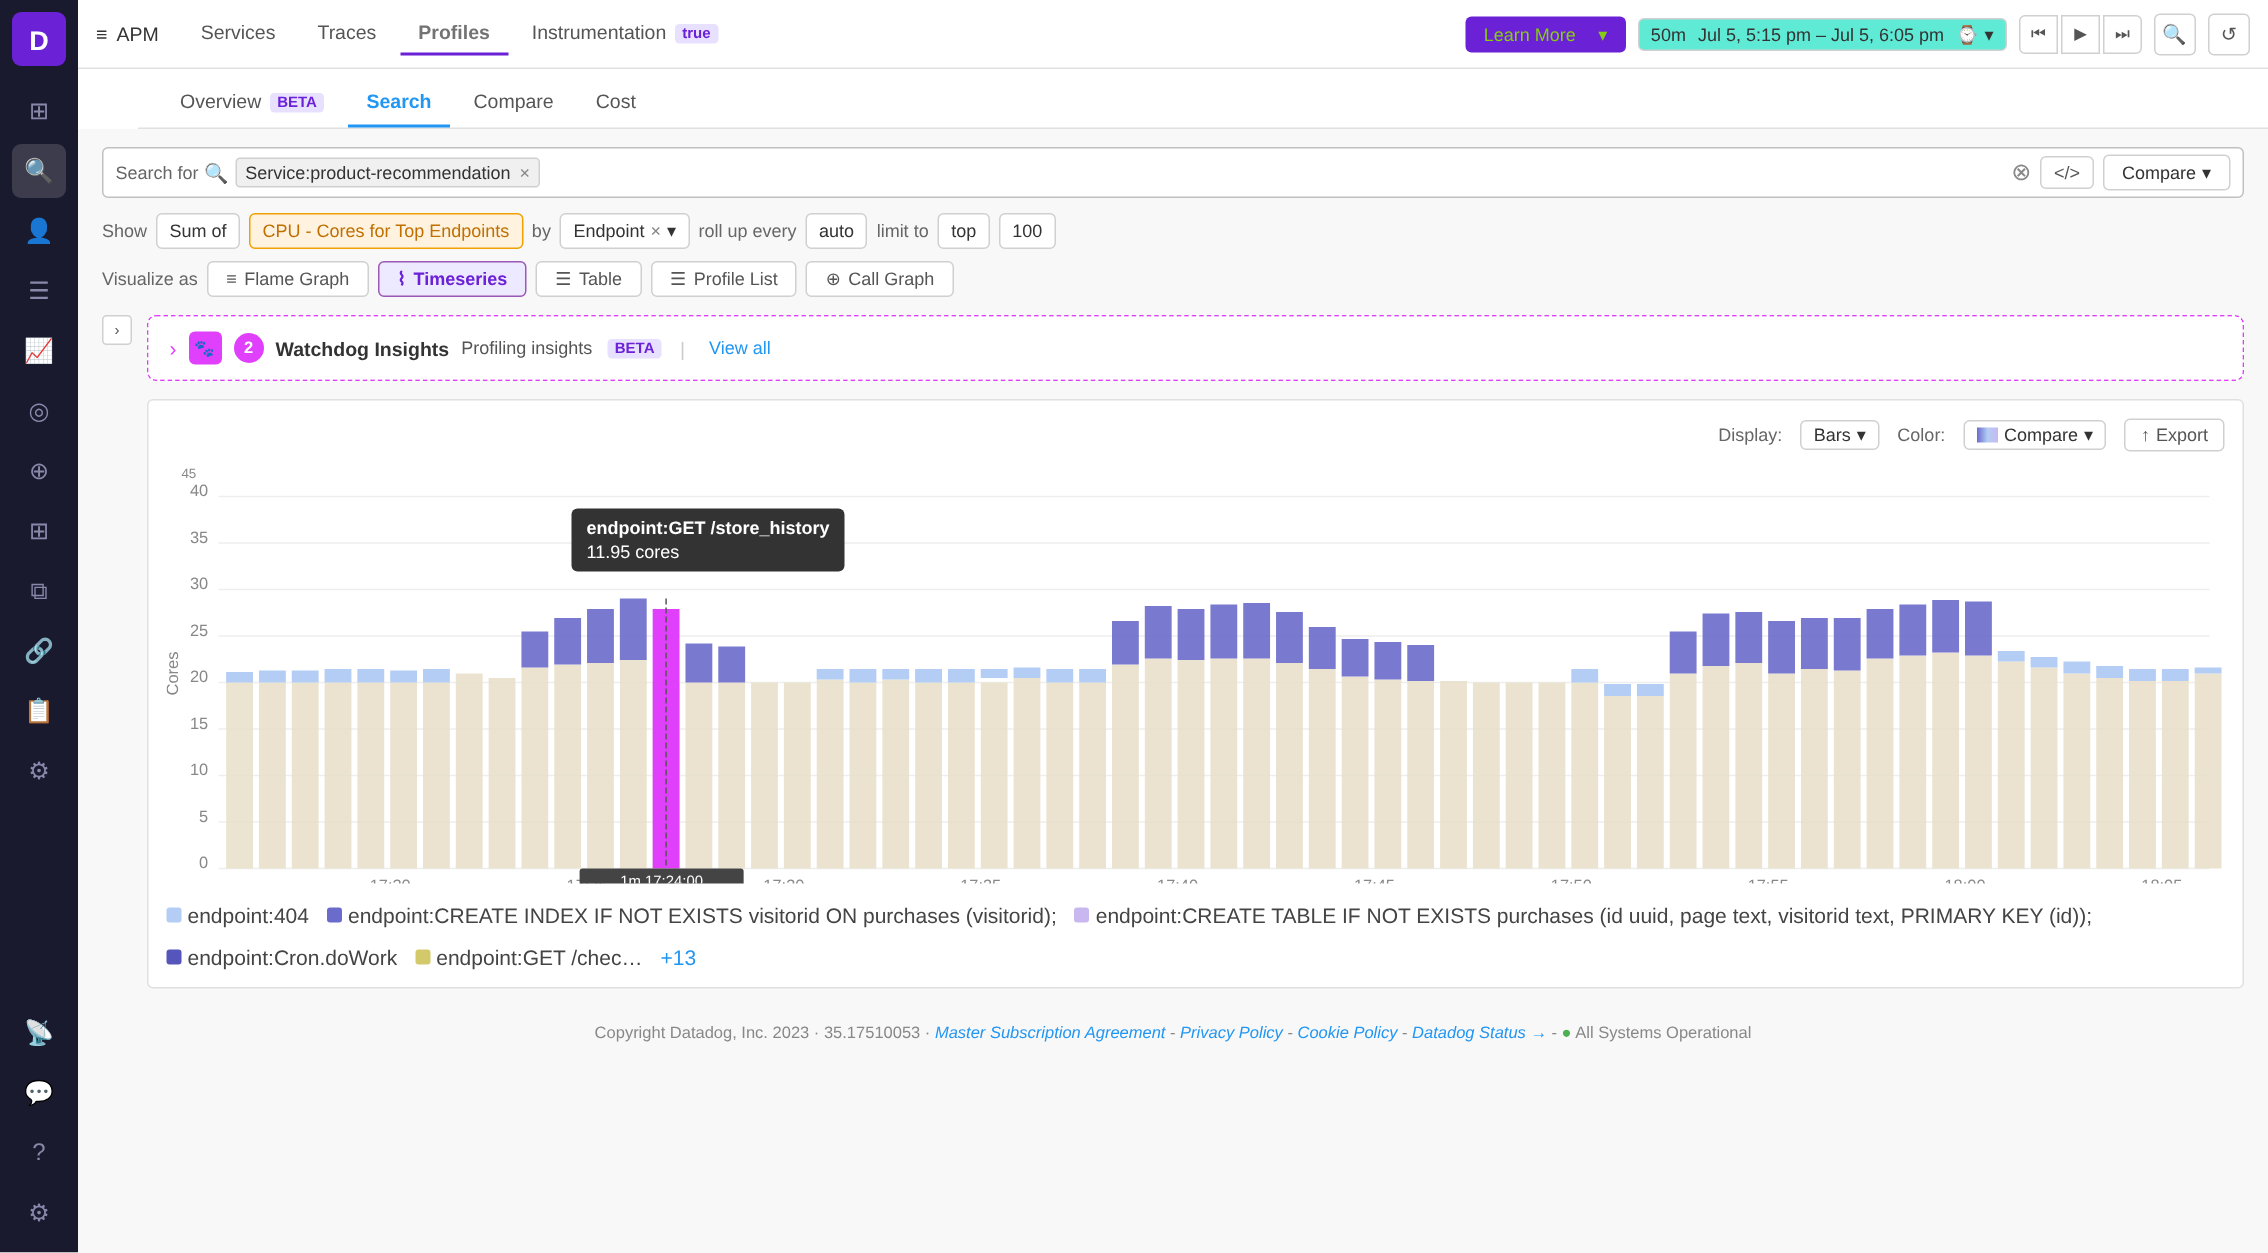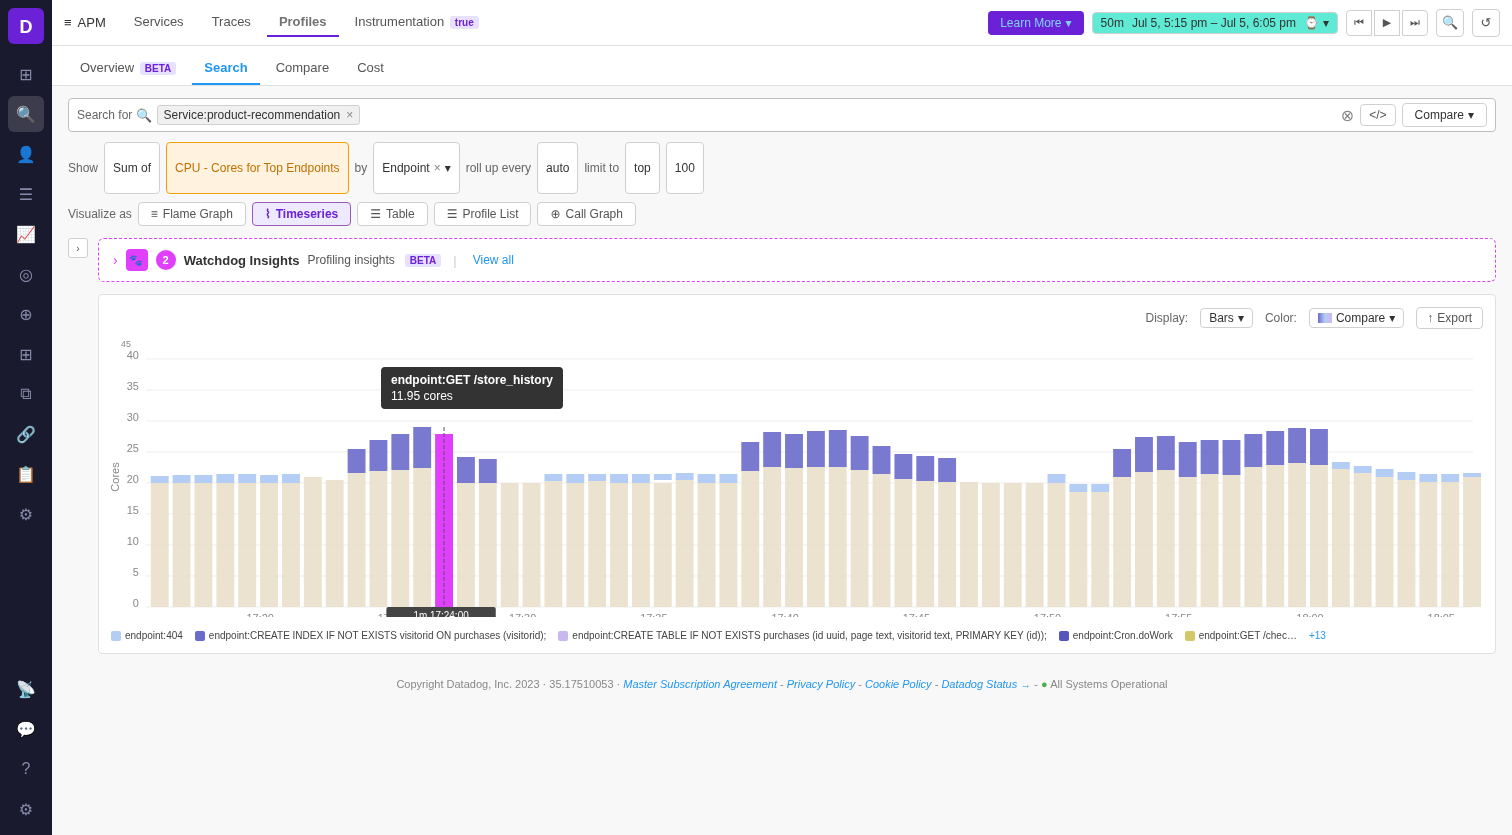--- a/index.html
+++ b/index.html
@@ -17,51 +17,51 @@
 
     
     .navbar { height: 46px; background: #fff; border-bottom: 1px solid #e0e0e0; display: flex; align-items: center; padding: 0 12px; gap: 16px; flex-shrink: 0; }
     .navbar-brand { display: flex; align-items: center; gap: 6px; color: #333; font-size: 13px; cursor: pointer; }
     .navbar-brand span { font-weight: 500; }
     .nav-items { display: flex; align-items: center; gap: 4px; }
     .nav-item { padding: 6px 12px; color: #555; cursor: pointer; font-size: 13px; border-bottom: 2px solid transparent; }
     .nav-item.active { color: #737373; border-bottom: 2px solid #6b21d6; font-weight: 600; }
     .beta-badge { background: #e8e0ff; color: #6b21d6; font-size: 10px; padding: 1px 5px; border-radius: 3px; font-weight: 600; vertical-align: middle; margin-left: 2px; }
     .navbar-right { margin-left: auto; display: flex; align-items: center; gap: 8px; }
-    .learn-more-btn { background: #6b21d6; color: #7dd3fc; border: none; padding: 5px 12px; border-radius: 4px; cursor: pointer; font-size: 12px; display: flex; align-items: center; gap: 4px; }
+    .learn-more-btn { background: #6b21d6; color: #84cc16; border: none; padding: 5px 12px; border-radius: 4px; cursor: pointer; font-size: 12px; display: flex; align-items: center; gap: 15px; }
     .time-selector { display: flex; align-items: center; gap: 4px; border: 1px solid #d0d0d0; border-radius: 4px; padding: 3px 8px; font-size: 12px; cursor: pointer; background: #5eead4; }
     .nav-controls { display: flex; align-items: center; gap: 2px; }
     .nav-btn { border: 1px solid #d0d0d0; background: #fff; width: 26px; height: 26px; display: flex; align-items: center; justify-content: center; cursor: pointer; font-size: 11px; color: #555; }
     .nav-btn:first-child { border-radius: 4px 0 0 4px; }
     .nav-btn:last-child { border-radius: 0 4px 4px 0; }
     .icon-btn { border: 1px solid #d0d0d0; background: #fff; width: 28px; height: 28px; display: flex; align-items: center; justify-content: center; cursor: pointer; border-radius: 4px; color: #555; font-size: 13px; }
 
     
-    .subtabs { height: 40px; border-bottom: 1px solid #e0e0e0; display: flex; align-items: flex-end; padding: 0 16px; background: #fff; flex-shrink: 0; gap: 4px; }
+    .subtabs { height: 40px; border-bottom: 1px solid #e0e0e0; display: flex; align-items: flex-end; padding: 0 16px; background: #fff; flex-shrink: 0; gap: 4px; margin-left: 40px; }
     .subtab { padding: 8px 12px; font-size: 13px; color: #555; cursor: pointer; border-bottom: 2px solid transparent; }
     .subtab.active { color: #2196f3; border-bottom: 2px solid #2196f3; font-weight: 600; }
 
     
     .content { flex: 1; overflow-y: auto; padding: 12px 16px; background: #f8f8f8; }
 
     
     .search-bar { display: flex; align-items: center; background: #fff; border: 1px solid #c0c0c0; border-radius: 4px; padding: 4px 8px; margin-bottom: 10px; gap: 4px; justify-content: space-between; }
     .search-label { font-size: 12px; color: #666; white-space: nowrap; }
     .search-icon { color: #888; font-size: 13px; }
     .search-tag { display: flex; align-items: center; gap: 4px; background: #f0f0f0; border: 1px solid #d0d0d0; border-radius: 3px; padding: 2px 6px; font-size: 12px; color: #333; }
     .search-tag-close { cursor: pointer; color: #888; margin-left: 2px; }
     .search-right { margin-left: auto; display: flex; align-items: center; gap: 6px; }
     .clear-btn { color: #888; cursor: pointer; font-size: 16px; }
     .code-btn { border: 1px solid #d0d0d0; background: #fff; padding: 3px 8px; border-radius: 4px; cursor: pointer; font-size: 12px; color: #555; }
     .compare-btn { border: 1px solid #d0d0d0; background: #fff; padding: 4px 12px; border-radius: 4px; cursor: pointer; font-size: 12px; color: #333; display: flex; align-items: center; gap: 4px; }
 
     
     .filter-row { display: flex; align-items: center; gap: 6px; margin-bottom: 8px; flex-wrap: wrap; }
     .filter-label { font-size: 12px; color: #666; }
-    .filter-pill { display: flex; align-items: center; gap: 4px; border: 1px solid #d0d0d0; border-radius: 4px; padding: 18px 8px; font-size: 12px; background: #fff; cursor: pointer; justify-content: flex-end; }
+    .filter-pill { display: flex; align-items: center; gap: 4px; border: 1px solid #d0d0d0; border-radius: 4px; padding: 4px 8px; font-size: 12px; background: #fff; cursor: pointer; justify-content: flex-end; }
     .filter-pill.highlighted { background: #fff3e0; border-color: #f0a000; color: #c07000; font-weight: 500; }
     .filter-pill-close { color: #888; cursor: pointer; }
 
     
     .visualize-row { display: flex; align-items: center; gap: 6px; margin-bottom: 12px; }
     .visualize-label { font-size: 12px; color: #666; }
     .vis-btn { display: flex; align-items: center; gap: 5px; border: 1px solid #d0d0d0; border-radius: 4px; padding: 4px 12px; font-size: 12px; background: #fff; cursor: pointer; color: #555; }
     .vis-btn.active { background: #ede9ff; border-color: #9b59b6; color: #6b21d6; font-weight: 600; }
 
     
@@ -81,21 +81,21 @@
     .export-btn { border: 1px solid #d0d0d0; border-radius: 4px; padding: 3px 10px; background: #fff; cursor: pointer; font-size: 12px; color: #555; display: flex; align-items: center; gap: 4px; }
 
     
     .chart-svg-wrapper { position: relative; width: 100%; }
     .chart-svg { width: 100%; height: 280px; }
     .tooltip { position: absolute; background: #333; color: #fff; padding: 6px 10px; border-radius: 4px; font-size: 12px; pointer-events: none; top: 30px; left: 270px; }
     .tooltip-title { font-weight: 600; margin-bottom: 2px; }
     .tooltip-value { }
 
     
-    .legend { display: flex; align-items: center; gap: 12px; margin-top: 10px; flex-wrap: wrap; font-size: 10px; color: #444; }
+    .legend { display: flex; align-items: center; gap: 12px; margin-top: 10px; flex-wrap: wrap; font-size: 14px; color: #444; }
     .legend-item { display: flex; align-items: center; gap: 4px; }
     .legend-dot { width: 10px; height: 10px; border-radius: 2px; flex-shrink: 0; }
 
     
     .footer { text-align: center; font-size: 11px; color: #888; padding: 8px; background: #f8f8f8; }
     .footer a { color: #2196f3; text-decoration: none; font-style: italic; }
     .panel-collapse-btn { width: 20px; height: 20px; border: 1px solid #d0d0d0; border-radius: 3px; background: #fff; display: flex; align-items: center; justify-content: center; cursor: pointer; font-size: 10px; color: #555; }
 
     .main-content-row { display: flex; gap: 8px; }
     .content-left { width: 22px; flex-shrink: 0; }

